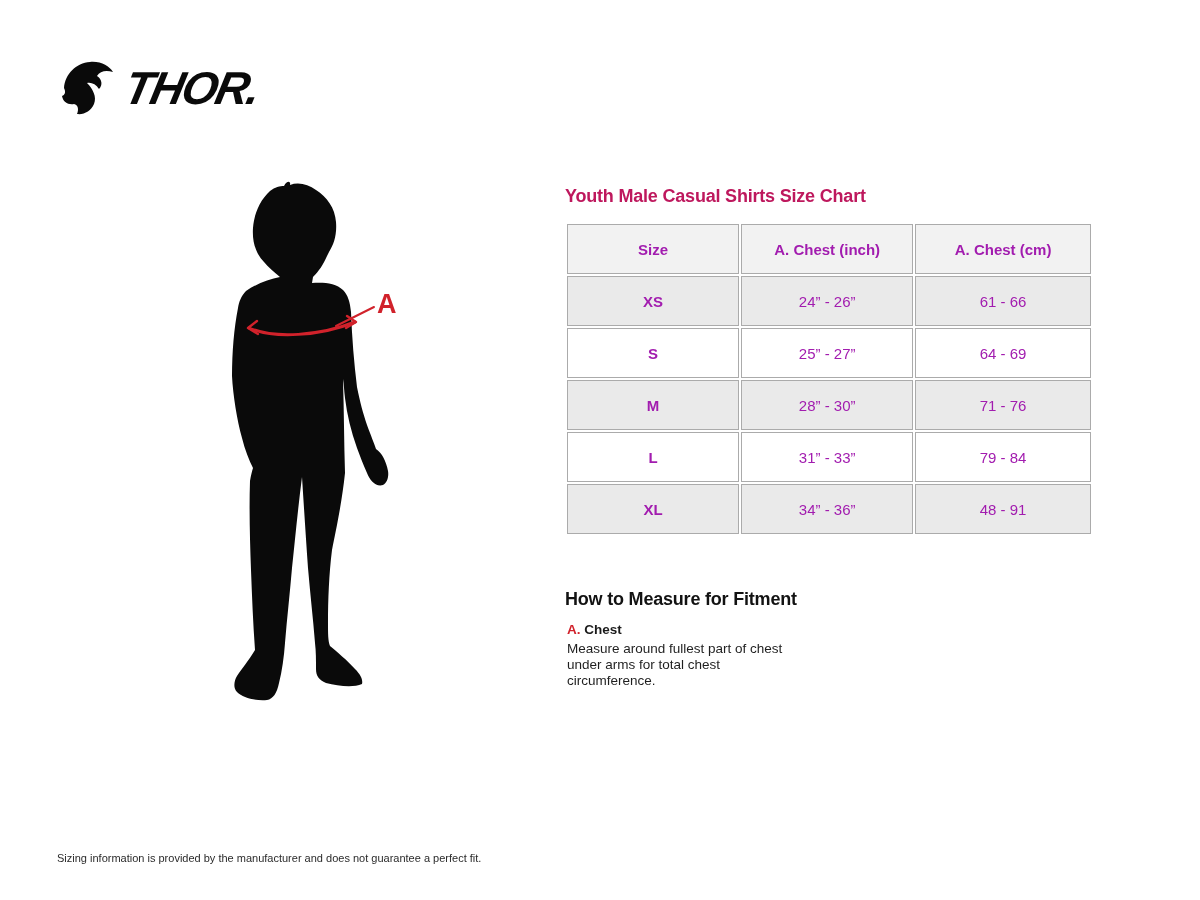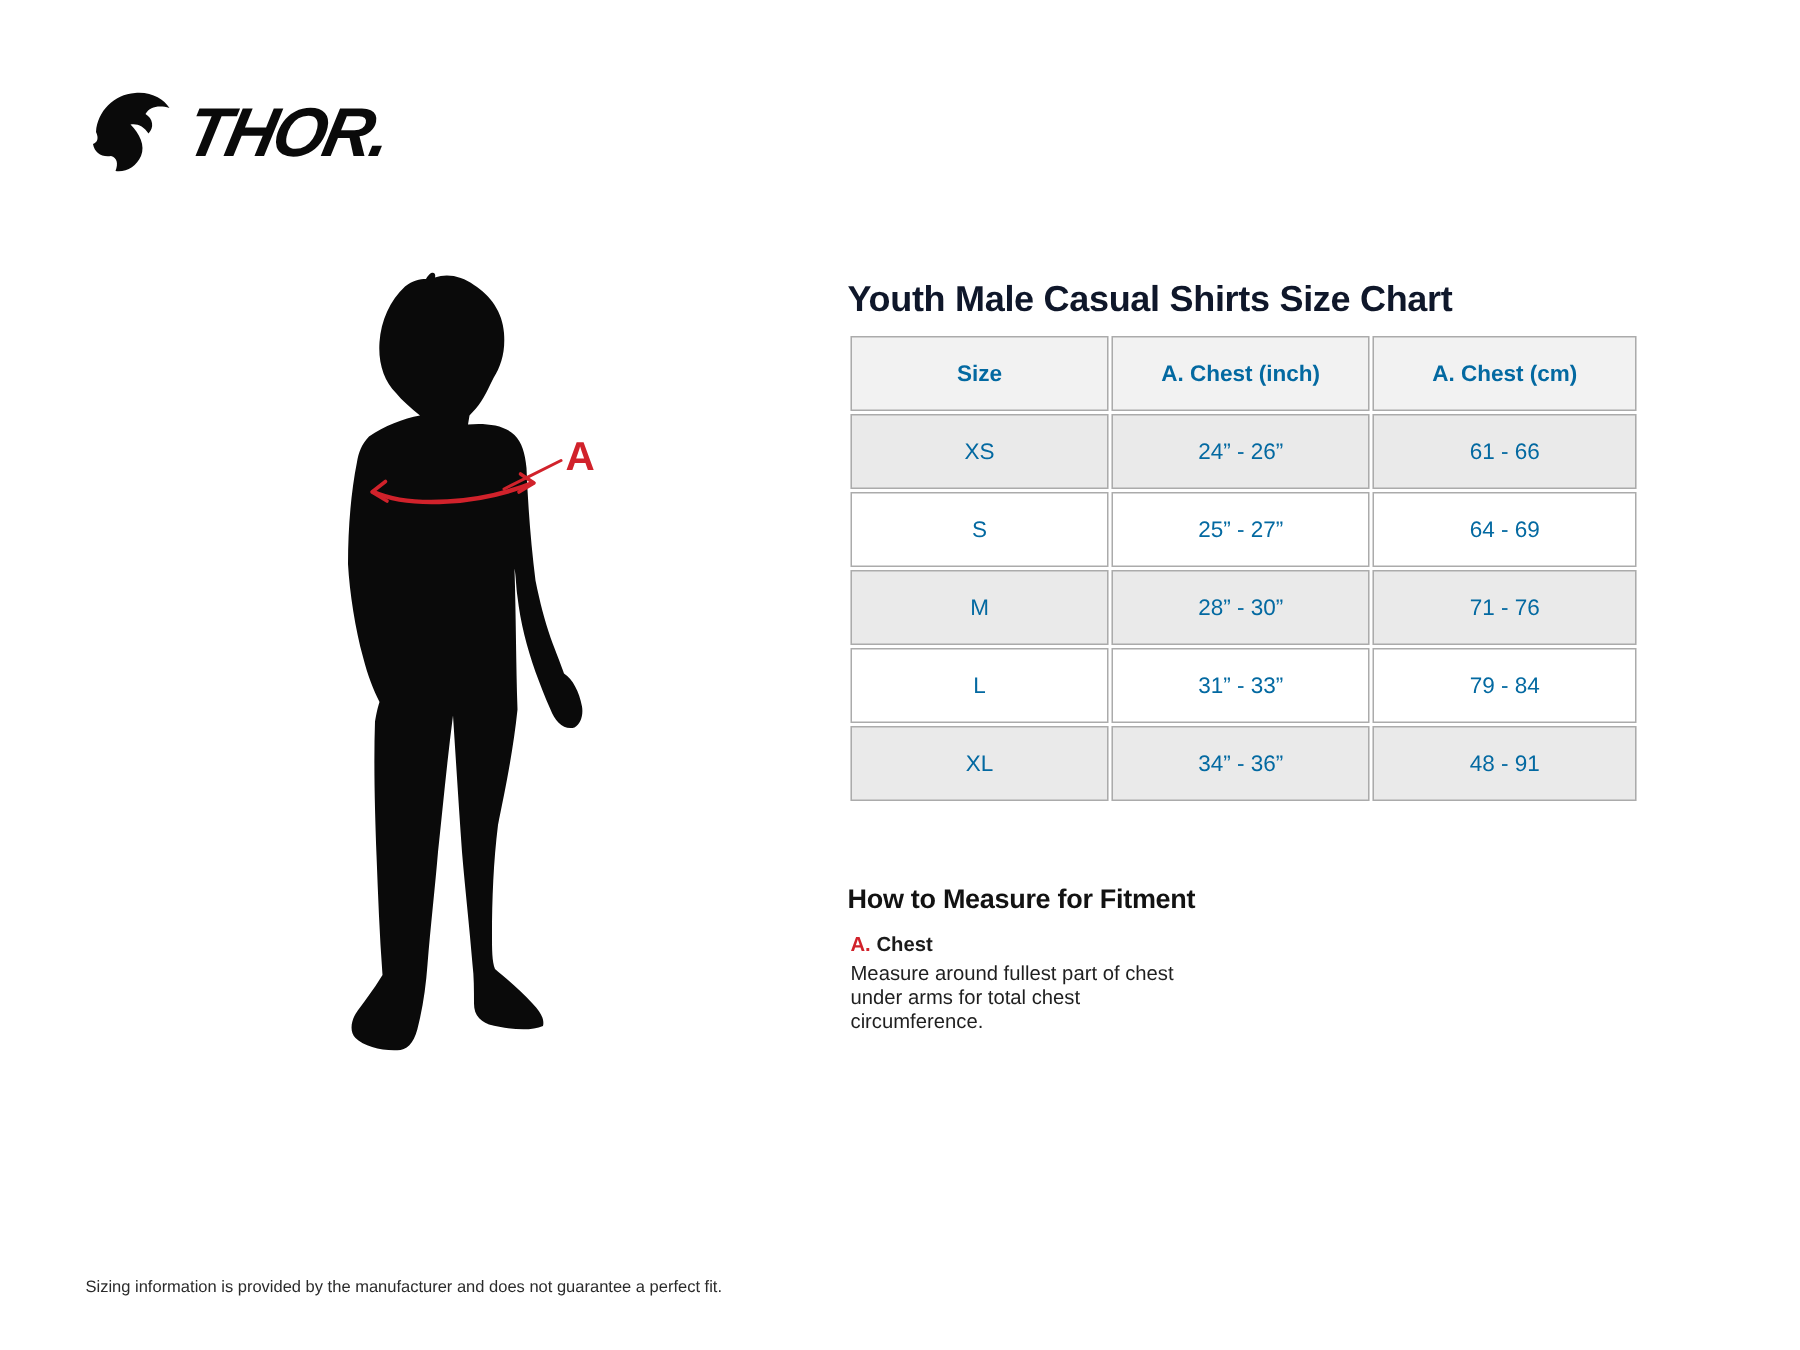--- a/index.html
+++ b/index.html
@@ -26,37 +26,37 @@
   .pointer-line { stroke: var(--accent-red, #d1222b); stroke-width: 2; fill: none; stroke-linecap: round; }
   .measure-letter {
     fill: var(--accent-red, #d1222b);
     font-family: "Liberation Sans", sans-serif;
     font-weight: bold; font-size: 27px;
   }
 
   
   .chart-title {
     position: absolute; left: 565px; top: 186px;
-    font-size: 24px; font-weight: bold; color: #0f172a; letter-spacing: -0.2px;
+    font-size: 18px; font-weight: bold; color: #be185d; letter-spacing: -0.2px;
   }
   .size-table {
     position: absolute; left: 565px; top: 222px; width: 528px;
     border-collapse: separate; border-spacing: 2px; table-layout: fixed;
   }
   .size-table col.c1 { width: 33.1%; }
   .size-table col.c2 { width: 33.1%; }
   .size-table col.c3 { width: 33.8%; }
   .size-table th, .size-table td {
     border: 1px solid var(--table-border, #ababab);
     height: 50px; text-align: center; vertical-align: middle;
-    font-size: 15px; color: #0369a1; background: #ffffff;
+    font-size: 15px; color: #a21caf; background: #ffffff;
   }
   .size-table th { background: var(--header-bg, #f2f2f2); font-weight: bold; }
   .size-table tr.alt td { background: var(--alt-row-bg, #eaeaea); }
-  .size-table td.size-col { font-weight: normal; }
+  .size-table td.size-col { font-weight: bold; }
 
   
   .measure-heading {
     position: absolute; left: 565px; top: 589px;
     font-size: 18px; font-weight: bold; color: #121212; letter-spacing: -0.2px;
   }
   .measure-item-title { position: absolute; left: 567px; top: 622px; font-size: 13.5px; font-weight: bold; color: #1b1b1b; }
   .measure-item-title .key { color: var(--accent-red, #d1222b); }
   .measure-item-desc {
     position: absolute; left: 567px; top: 641px; width: 238px;

